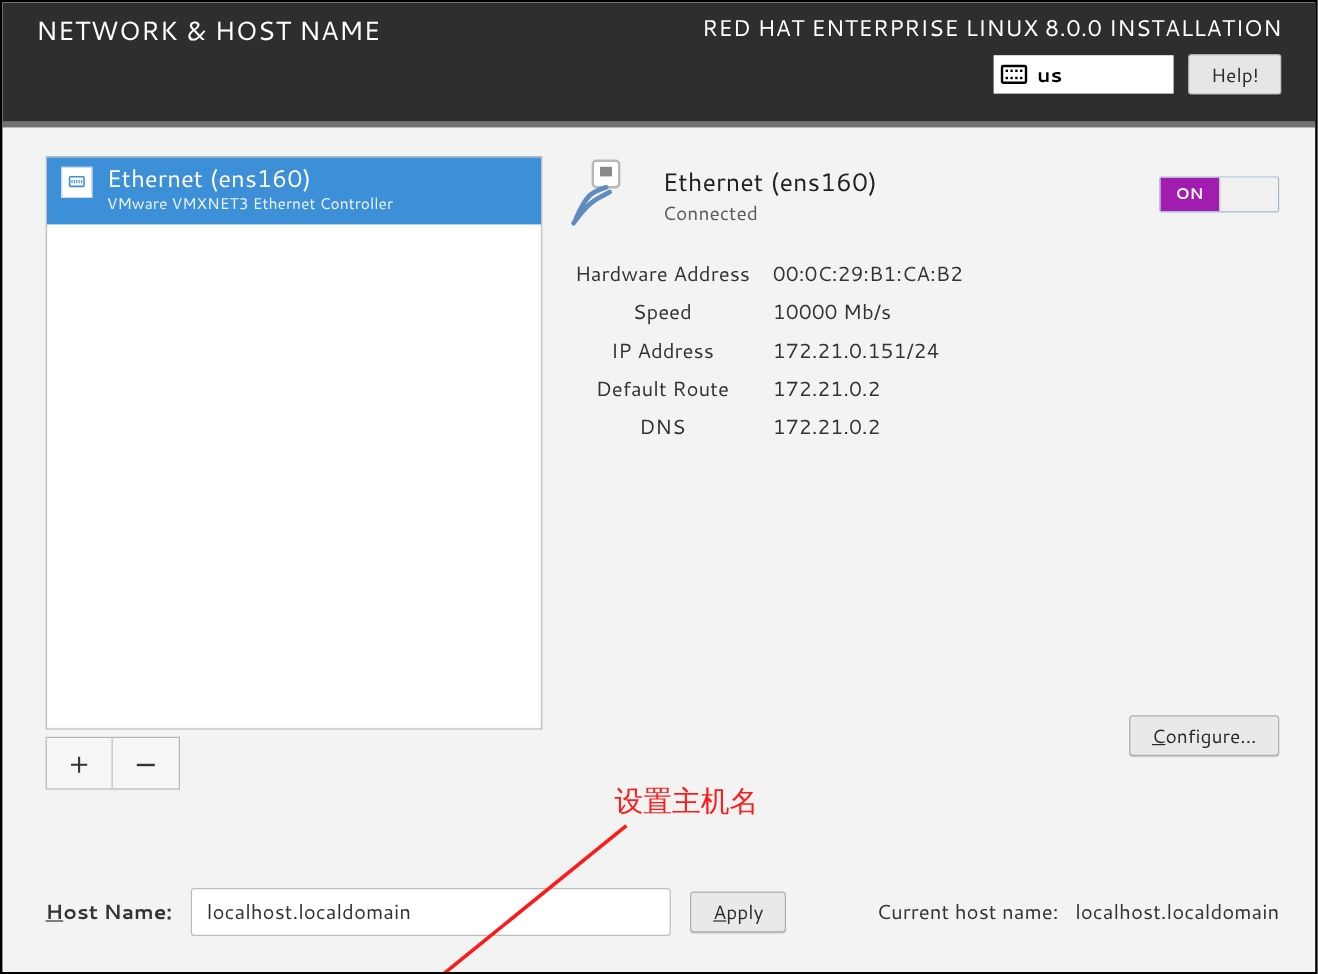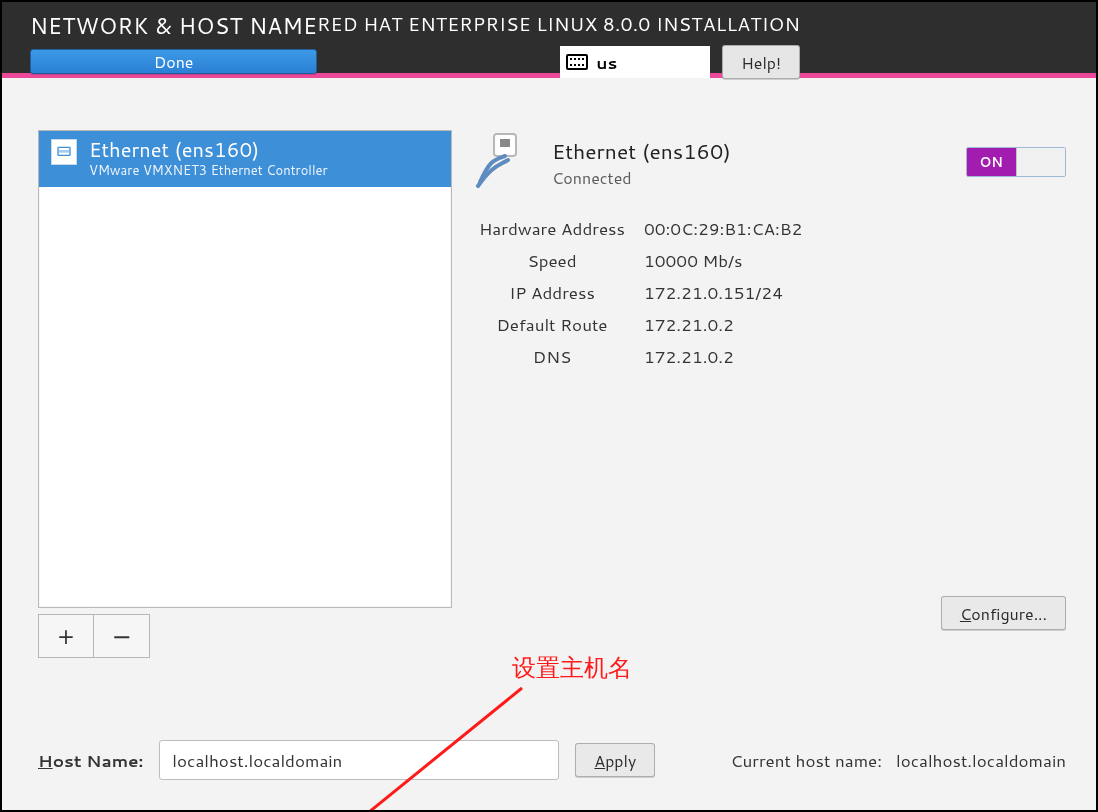--- a/index.html
+++ b/index.html
@@ -11,25 +11,25 @@
     position:relative;
     box-sizing:border-box;
     border:2px solid #000;
   }
   *{box-sizing:border-box;}
 
   
   .topbar{
     background:#2e2e2e;
     color:#fff;
-    height:76px;
+    height:104px;
     display:flex;
-    justify-content:flex-start;
+    justify-content:space-between;
     padding:8px 28px 0 28px;
-    border-bottom:5px solid #ec4899;
+    border-bottom:5px solid #737373;
   }
   .top-left,.top-right{display:flex;flex-direction:column;gap:8px;}
   .top-right{align-items:flex-end;}
   .screen-title{font-size:22px;font-weight:400;letter-spacing:.3px;}
   .product-title{font-size:19px;font-weight:300;letter-spacing:.2px;}
   .btn{
     display:inline-flex;align-items:center;justify-content:center;
     height:34px;padding:0 18px;font-size:16px;border-radius:3px;
     border:1px solid rgba(0,0,0,.25);
     background:#e9e9e9;color:#2b2b2b;
@@ -136,23 +136,20 @@
     left:340px;top:552px;font-family:"PingFang SC","Microsoft YaHei",sans-serif;
   }
   .annotation svg{position:absolute;left:-10px;top:26px;overflow:visible;}
 </style>
 </head>
 <body>
 
 <div class="topbar">
   <div class="top-left">
     <div class="screen-title">NETWORK &amp; HOST NAME</div>
-    <div class="btn btn-primary">
-      <span>Done</span>
-    </div>
   </div>
   <div class="top-right">
     <div class="product-title">RED HAT ENTERPRISE LINUX 8.0.0 INSTALLATION</div>
     <div class="top-right-row">
       <div class="keylayout">
         <span class="kbd-icon"></span>
         <span>us</span>
       </div>
       <div class="btn btn-help">
         <span>Help!</span>

